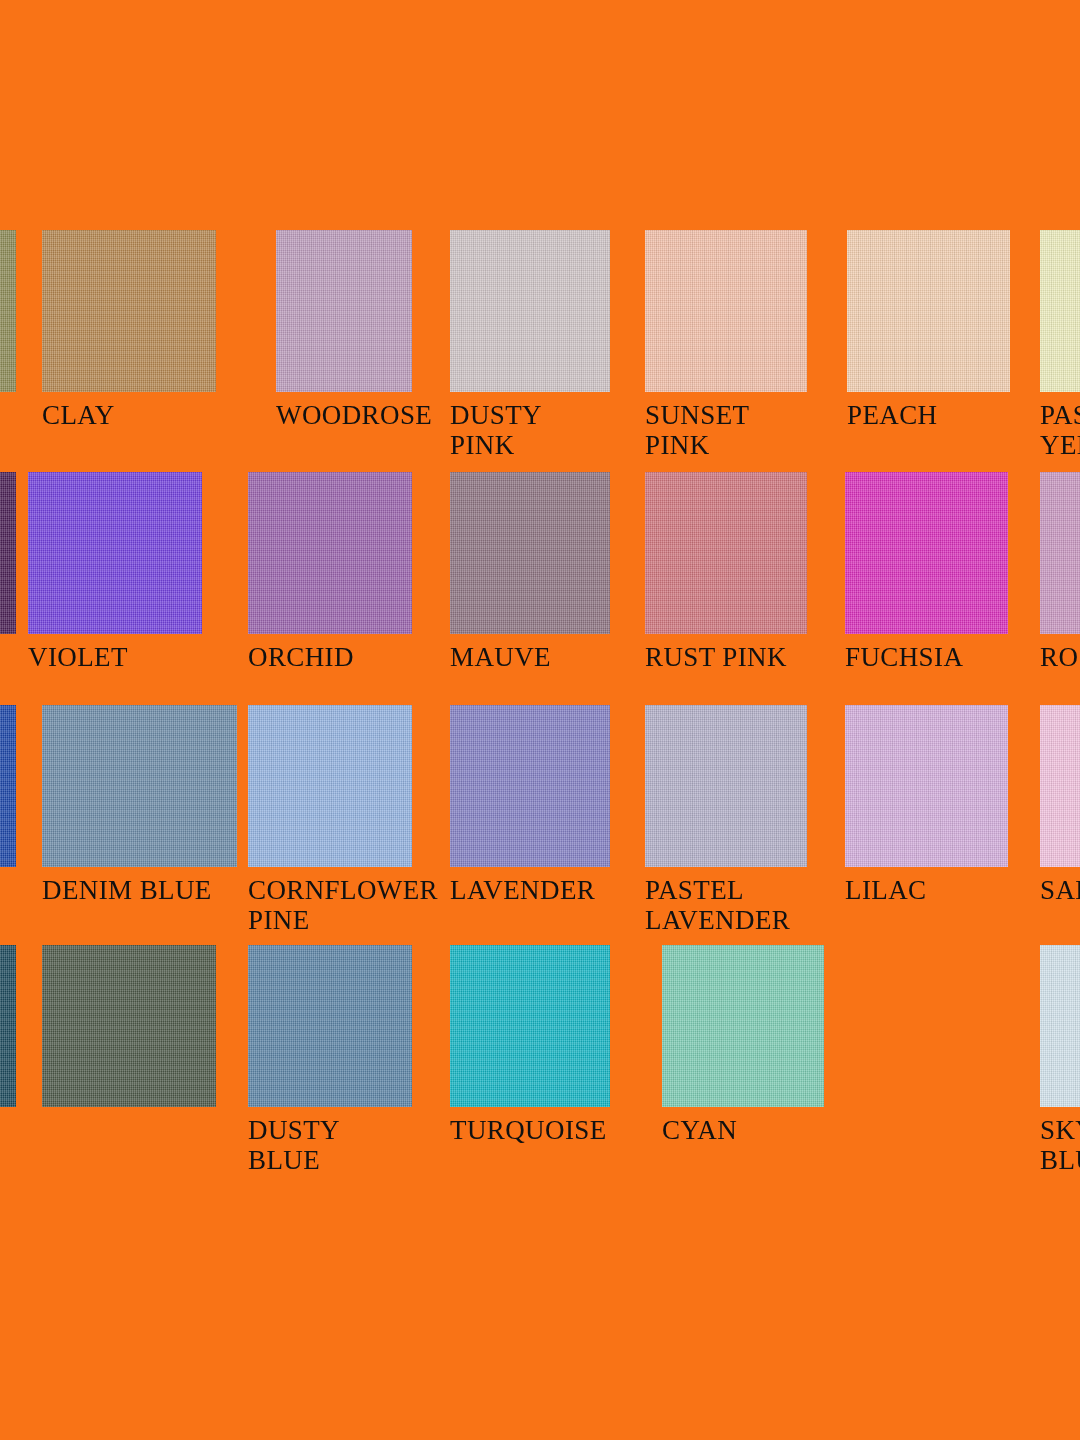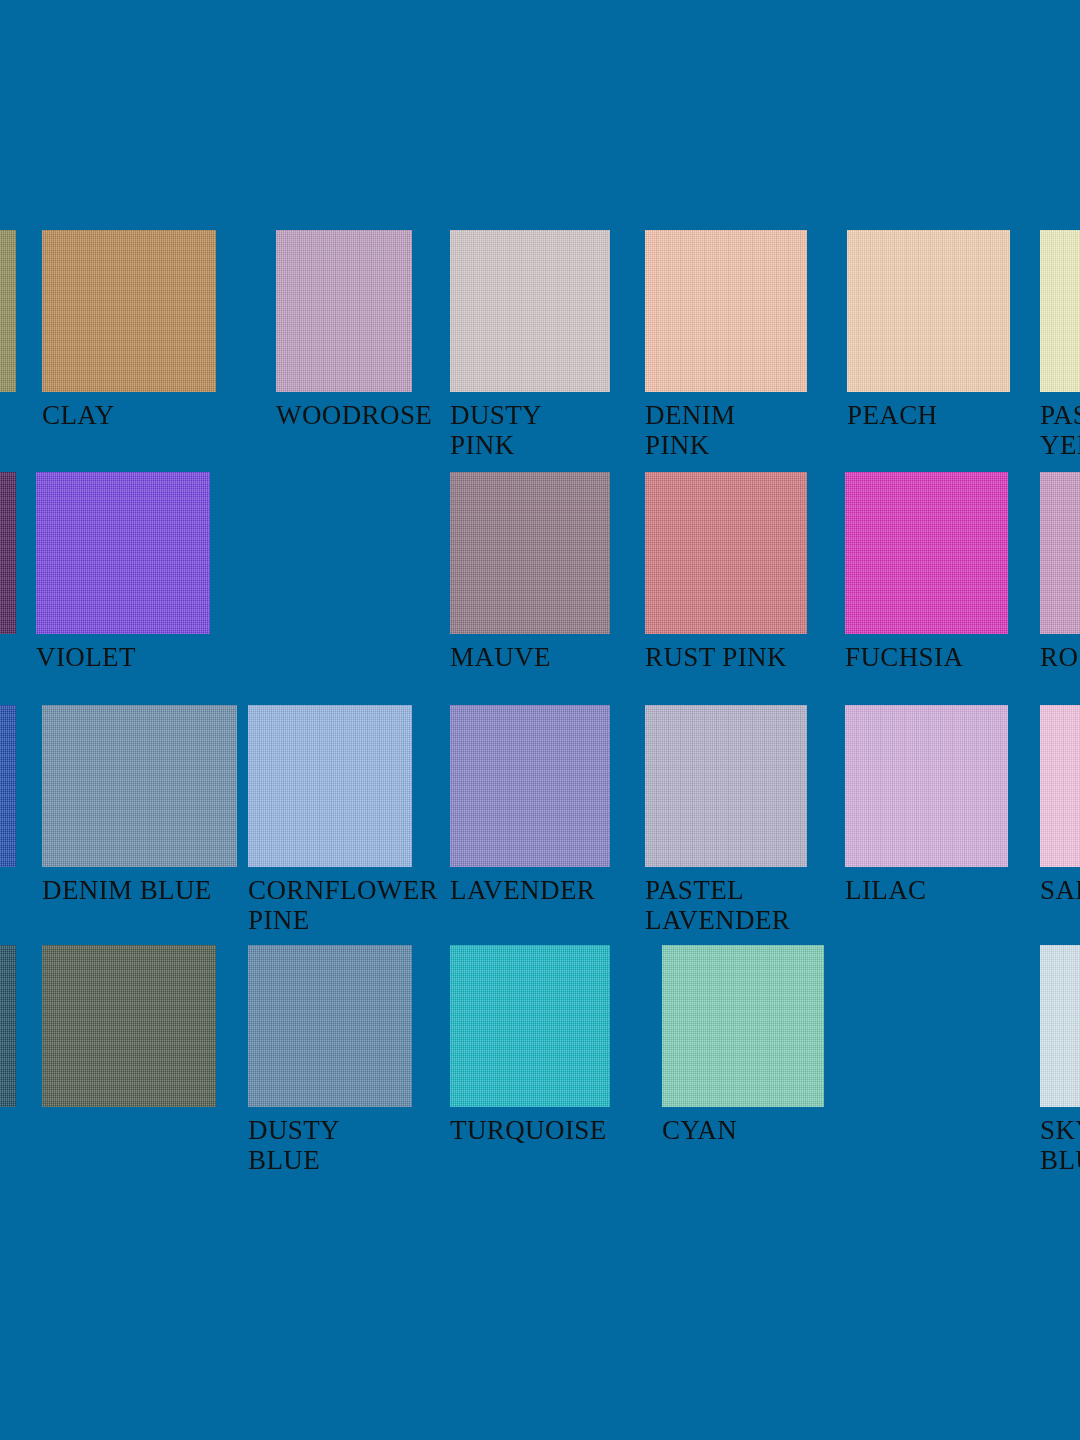--- a/index.html
+++ b/index.html
@@ -74,21 +74,21 @@
     line-height: 30px;
     letter-spacing: 0.4px;
     color: #111111;
     white-space: pre-line;
     font-weight: 400;
   }
 </style>
 </head>
 <body>
 
-<div id="chart" style="width: 1080px; height: 1440px; background: #0369a1;">
+<div id="chart" style="width: 1080px; height: 1440px; background: #f97316;">
     <div class="swatch-cell" style="left: 0px; top: 230px; width: 16px;">
       <div class="swatch" style="background: rgb(140, 138, 85); height: 162px;">
         <div class="weave"></div>
         <div class="slub"></div>
       </div>
       <div class="label"></div>
     </div>
     <div class="swatch-cell" style="left: 42px; top: 230px; width: 174px;">
       <div class="swatch" style="background: rgb(182, 135, 80); height: 162px;">
         <div class="weave"></div>
@@ -108,21 +108,21 @@
         <div class="weave"></div>
         <div class="slub"></div>
       </div>
       <div class="label">DUSTY PINK</div>
     </div>
     <div class="swatch-cell" style="left: 645px; top: 230px; width: 162px;">
       <div class="swatch" style="background: rgb(242, 191, 169); height: 162px;">
         <div class="weave"></div>
         <div class="slub"></div>
       </div>
-      <div class="label">DENIM PINK</div>
+      <div class="label">SUNSET PINK</div>
     </div>
     <div class="swatch-cell" style="left: 847px; top: 230px; width: 163px;">
       <div class="swatch" style="background: rgb(242, 207, 177); height: 162px;">
         <div class="weave"></div>
         <div class="slub"></div>
       </div>
       <div class="label">PEACH</div>
     </div>
     <div class="swatch-cell" style="left: 1040px; top: 230px; width: 40px;">
       <div class="swatch" style="background: rgb(237, 237, 189); height: 162px;">
@@ -132,26 +132,33 @@
       <div class="label">PASTEL
 YELLOW</div>
     </div>
     <div class="swatch-cell" style="left: 0px; top: 472px; width: 16px;">
       <div class="swatch" style="background: rgb(74, 31, 84); height: 162px;">
         <div class="weave"></div>
         <div class="slub"></div>
       </div>
       <div class="label"></div>
     </div>
-    <div class="swatch-cell" style="left: 36px; top: 472px; width: 174px;">
+    <div class="swatch-cell" style="left: 28px; top: 472px; width: 174px;">
       <div class="swatch" style="background: rgb(115, 65, 222); height: 162px;">
         <div class="weave"></div>
         <div class="slub"></div>
       </div>
       <div class="label">VIOLET</div>
+    </div>
+    <div class="swatch-cell" style="left: 248px; top: 472px; width: 164px;">
+      <div class="swatch" style="background: rgb(154, 99, 173); height: 162px;">
+        <div class="weave"></div>
+        <div class="slub"></div>
+      </div>
+      <div class="label">ORCHID</div>
     </div>
     <div class="swatch-cell" style="left: 450px; top: 472px; width: 160px;">
       <div class="swatch" style="background: rgb(142, 116, 130); height: 162px;">
         <div class="weave"></div>
         <div class="slub"></div>
       </div>
       <div class="label">MAUVE</div>
     </div>
     <div class="swatch-cell" style="left: 645px; top: 472px; width: 162px;">
       <div class="swatch" style="background: rgb(208, 118, 126); height: 162px;">

